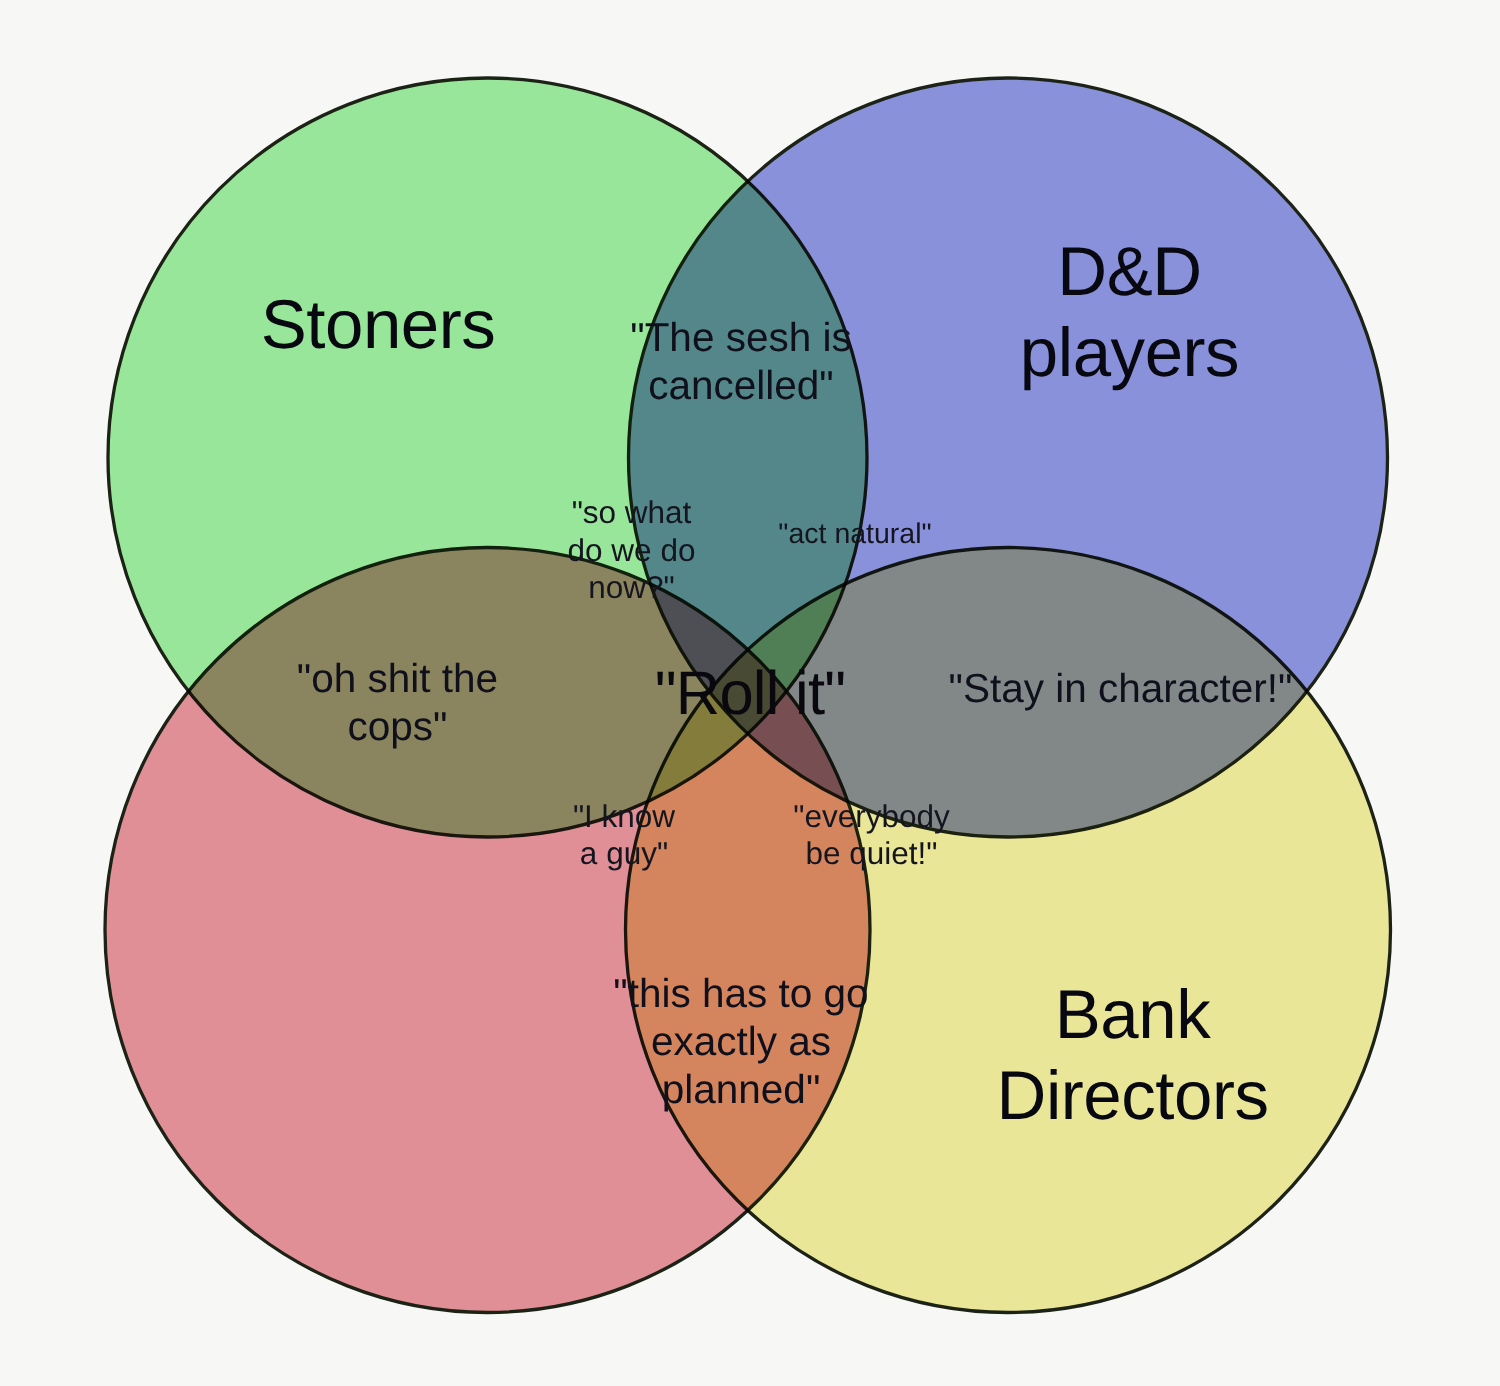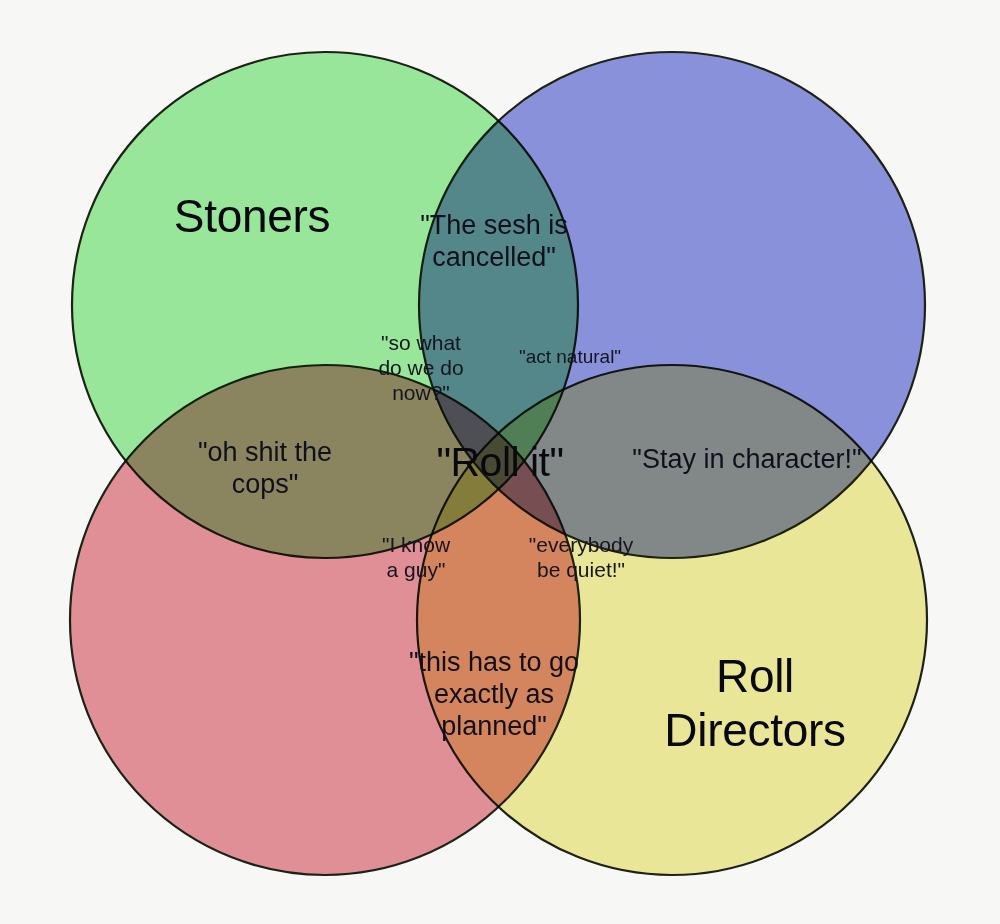--- a/index.html
+++ b/index.html
@@ -82,23 +82,24 @@
       <circle class="venn-circle" cx="672" cy="305" r="253" fill="#8d96e4" stroke="#1d2416" stroke-width="2.2"></circle>
       <circle class="venn-circle" cx="325" cy="620" r="255" fill="#e8949c" stroke="#1d2416" stroke-width="2.2"></circle>
       <circle class="venn-circle" cx="672" cy="620" r="255" fill="#f2ee9e" stroke="#1d2416" stroke-width="2.2"></circle>
     </g>
   </svg>
 
   <div class="label-layer">
 
     <div class="vlabel set-label" style="left:252px; top:216px;">Stoners</div>
 
+    <div class="vlabel set-label" style="left:753px; top:208px;">D&amp;D players</div>
 
 
-    <div class="vlabel set-label" style="left:755px; top:703px;">Roll
+    <div class="vlabel set-label" style="left:755px; top:703px;">Bank
 Directors</div>
 
     <div class="vlabel inter-2" style="left:494px; top:242px;">"The sesh is
 cancelled"</div>
 
     <div class="vlabel inter-2" style="left:265px; top:469px;">"oh shit the
 cops"</div>
 
     <div class="vlabel inter-2" style="left:747px; top:460px;">"Stay in character!"</div>
 

